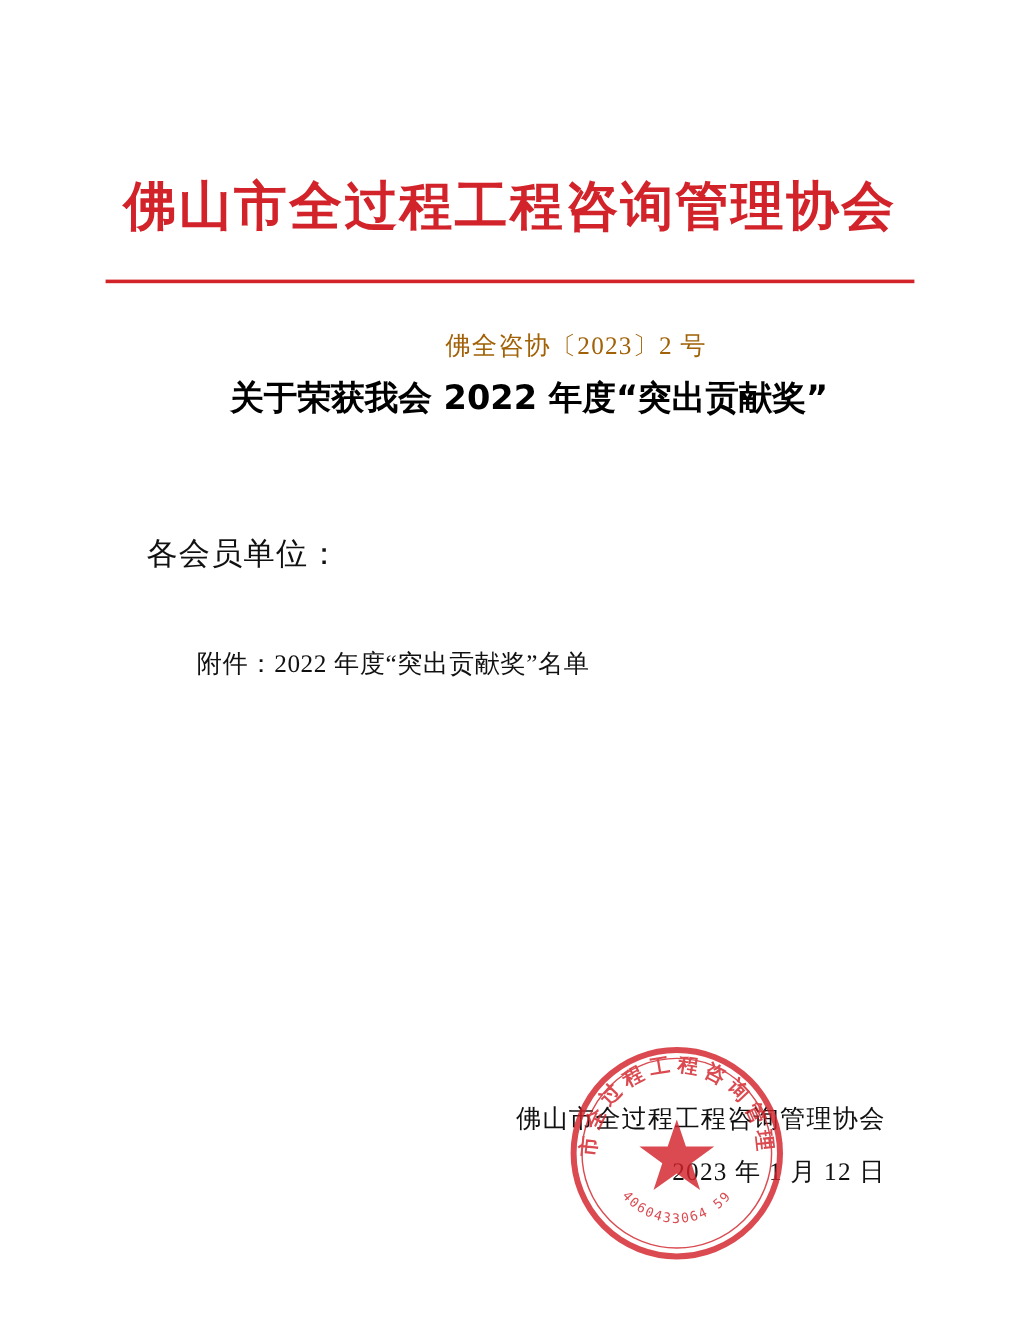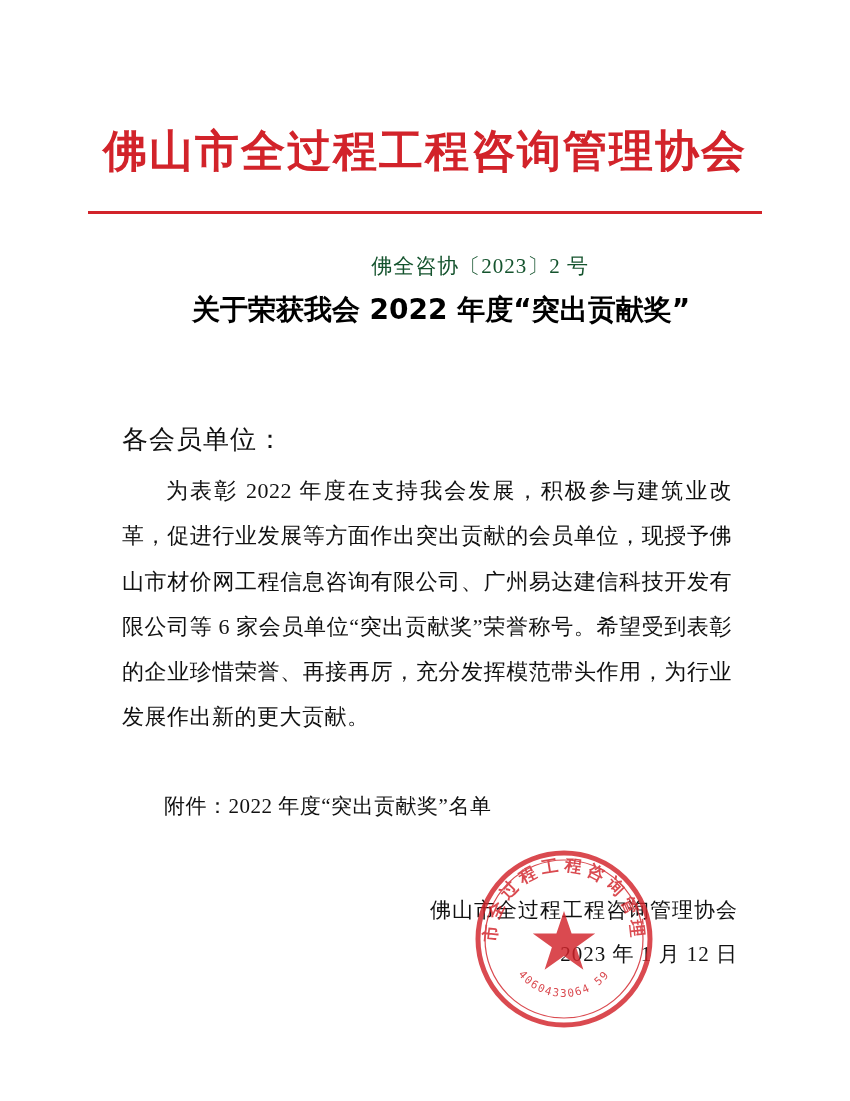--- a/index.html
+++ b/index.html
@@ -13,20 +13,21 @@
     font-family: "Liberation Serif", serif;
     color: #111111;
     overflow: hidden;
     position: relative;
   }
   .page {
     position: relative;
     width: 850px;
     height: 841px;
     box-sizing: border-box;
+    margin-top: 22px;
   }
 
   
   .letterhead {
     position: absolute;
     top: 126px;
     left: 0;
     width: 850px;
     text-align: center;
   }
@@ -51,21 +52,21 @@
   
   .doc-number {
     position: absolute;
     top: 252px;
     left: 0;
     width: 850px;
     text-align: center;
     font-family: "Liberation Serif", serif;
     font-size: 21px;
     letter-spacing: 1px;
-    color: #14532d;
+    color: #a16207;
     padding-left: 110px;
     box-sizing: border-box;
   }
 
   
   .doc-title {
     position: absolute;
     top: 288px;
     left: 16px;
     width: 850px;
@@ -145,21 +146,20 @@
   <div class="rule"></div>
 
   <div class="doc-number">佛全咨协〔2023〕2 号</div>
 
   <div class="doc-title">
     <span>关于荣获我会 2022 年度“突出贡献奖”</span>
   </div>
 
   <div class="body-block">
     <div class="salutation">各会员单位：</div>
-    <div class="para">为表彰 2022 年度在支持我会发展，积极参与建筑业改革，促进行业发展等方面作出突出贡献的会员单位，现授予佛山市材价网工程信息咨询有限公司、广州易达建信科技开发有限公司等 6 家会员单位“突出贡献奖”荣誉称号。希望受到表彰的企业珍惜荣誉、再接再厉，充分发挥模范带头作用，为行业发展作出新的更大贡献。</div>
     <div class="attachment">附件：2022 年度“突出贡献奖”名单</div>
   </div>
 
   <div class="signature">
     <div>佛山市全过程工程咨询管理协会</div>
     <div>2023 年 1 月 12 日</div>
   </div>
 
   <div class="seal">
     <svg width="188" height="188" viewBox="0 0 188 188" xmlns="http://www.w3.org/2000/svg">

